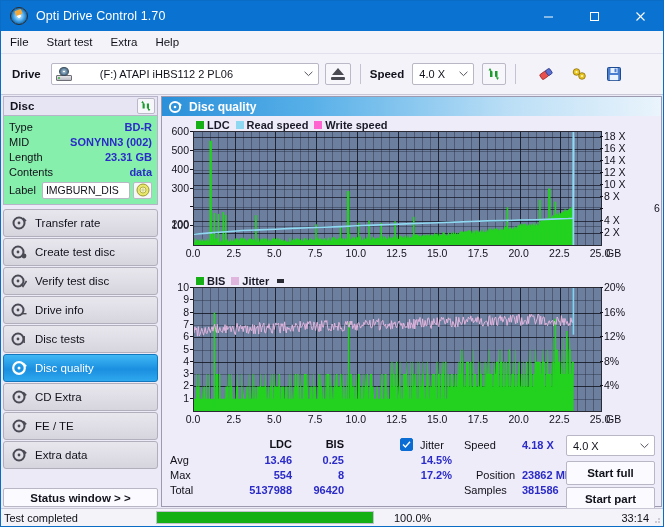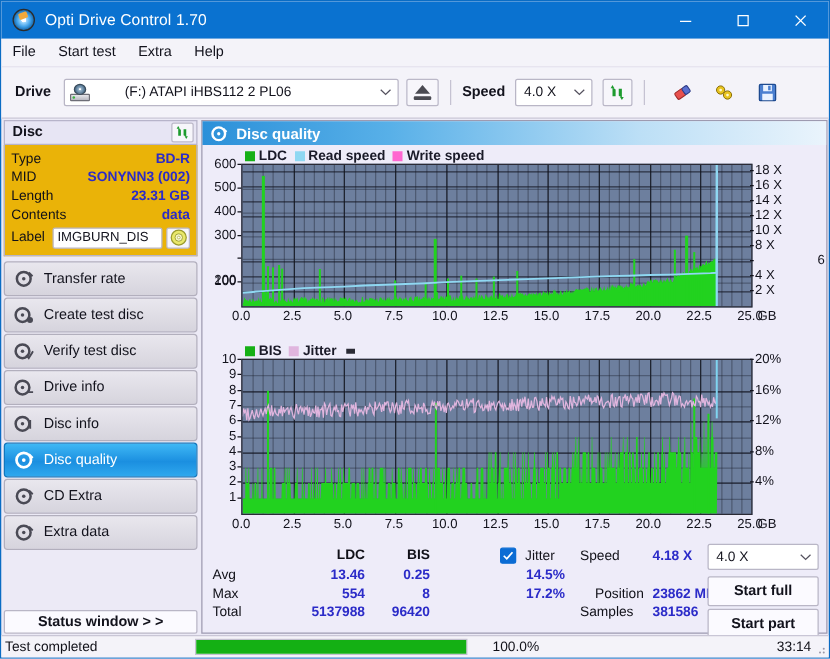--- a/index.html
+++ b/index.html
@@ -116,21 +116,21 @@
   .disc-hdr{
     height:20px;background:#e7e5f4;border:1px solid #b7b4ca;box-sizing:border-box;
     display:flex;align-items:center;justify-content:space-between;
   }
   .disc-hdr .t{font-size:11.5px;font-weight:bold;color:#12121c;margin-left:6px;}
   .disc-hdr .btn{
     width:18px;height:16px;margin-right:2px;background:#f7f6fb;border:1px solid #bbb8c8;border-radius:2px;
     display:flex;align-items:center;justify-content:center;box-sizing:border-box;
   }
   .disc-body{
-    background:#eab308;border:1px solid #b7b4ca;border-top:none;box-sizing:border-box;
+    background:#86efac;border:1px solid #b7b4ca;border-top:none;box-sizing:border-box;
     padding:3px 5px 4px 5px;
   }
   .disc-row{display:flex;justify-content:space-between;align-items:center;height:15px;}
   .disc-row .k{font-size:11px;color:#101018;}
   .disc-row .v{font-size:11px;color:#2b2bc8;font-weight:bold;}
   .disc-row.label-row{height:20px;margin-top:1px;}
   .label-box{
     flex:1;margin-left:6px;margin-right:3px;height:17px;background:#ffffff;
     border:1px solid #b9b6c6;border-radius:2px;box-sizing:border-box;
     display:flex;align-items:center;overflow:hidden;
@@ -400,37 +400,45 @@
             <rect x="11" y="11" width="4.5" height="1.4" fill="#4a4a55"></rect>
           </svg>
         <span class="ntxt">Drive info</span>
       </div>
       <div class="navitem">
         <svg class="nico" viewBox="0 0 16 16">
             <circle cx="7" cy="8" r="5.5" fill="none" stroke="#4a4a55" stroke-width="2"></circle>
             <circle cx="7" cy="8" r="1.4" fill="#4a4a55"></circle>
             <rect x="12.4" y="5" width="1.5" height="7" fill="#4a4a55"></rect>
           </svg>
-        <span class="ntxt">Disc info</span>
+        <span class="ntxt">Disc tests</span>
       </div>
       <div class="navitem sel">
         <svg class="nico" viewBox="0 0 16 16">
             <circle cx="8" cy="8" r="5.8" fill="none" stroke="#ffffff" stroke-width="2.2"></circle>
             <circle cx="8" cy="8" r="1.5" fill="#ffffff"></circle>
             <path d="M12.2 3.4 L15.2 6.4" stroke="#ffffff" stroke-width="1.8"></path>
           </svg>
         <span class="ntxt">Disc quality</span>
       </div>
       <div class="navitem">
         <svg class="nico" viewBox="0 0 16 16">
             <circle cx="8" cy="8" r="5.5" fill="none" stroke="#4a4a55" stroke-width="2"></circle>
             <circle cx="8" cy="8" r="1.4" fill="#4a4a55"></circle>
             <path d="M12.2 3.4 L15.2 6.4" stroke="#4a4a55" stroke-width="1.6"></path>
           </svg>
         <span class="ntxt">CD Extra</span>
+      </div>
+      <div class="navitem">
+        <svg class="nico" viewBox="0 0 16 16">
+            <circle cx="8" cy="8" r="5.5" fill="none" stroke="#4a4a55" stroke-width="2"></circle>
+            <circle cx="8" cy="8" r="1.4" fill="#4a4a55"></circle>
+            <path d="M12.2 3.4 L15.2 6.4" stroke="#4a4a55" stroke-width="1.6"></path>
+          </svg>
+        <span class="ntxt">FE / TE</span>
       </div>
       <div class="navitem">
         <svg class="nico" viewBox="0 0 16 16">
             <circle cx="8" cy="8" r="5.5" fill="none" stroke="#4a4a55" stroke-width="2"></circle>
             <circle cx="8" cy="8" r="1.4" fill="#4a4a55"></circle>
             <path d="M12.2 3.4 L15.2 6.4" stroke="#4a4a55" stroke-width="1.6"></path>
           </svg>
         <span class="ntxt">Extra data</span>
       </div>
     </div>

